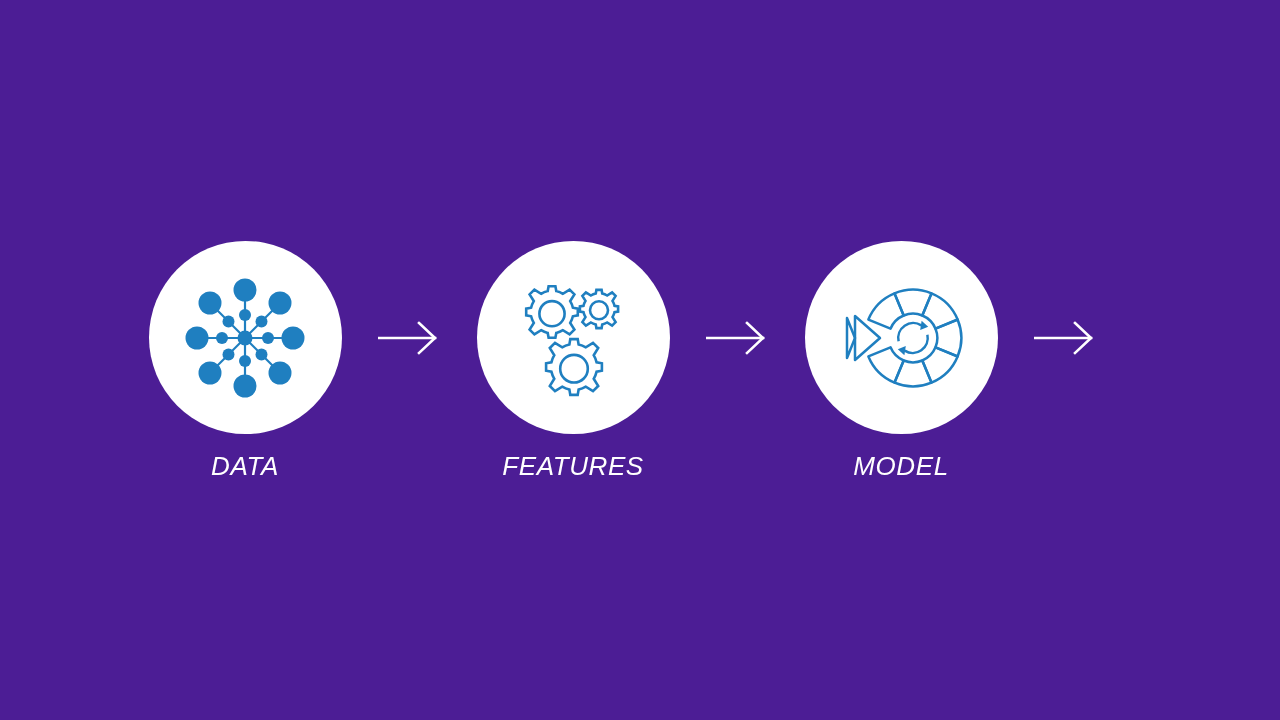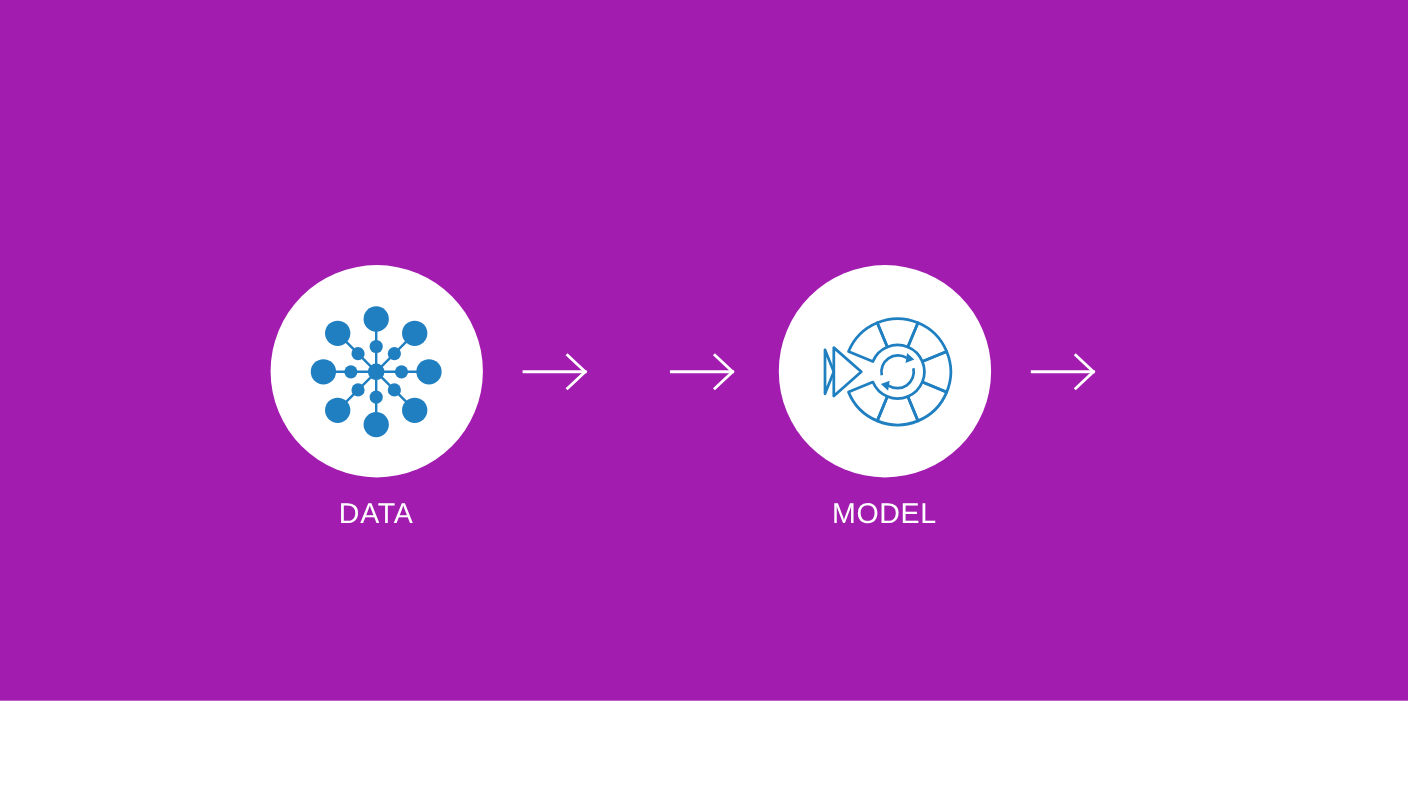--- a/index.html
+++ b/index.html
@@ -8,22 +8,23 @@
   }
   body {
     width: 1280px;
     height: 720px;
     overflow: hidden;
     font-family: "Liberation Sans", sans-serif;
   }
   #slide {
     position: relative;
     width: 1280px;
-    height: 637px;
-    background: #a21caf;
+    height: 720px;
+    background: #4c1d95;
+    font-style: italic;
   }
   .pipeline {
     position: absolute;
     left: 0;
     top: 0;
     width: 1280px;
     height: 720px;
     display: flex;
     flex-direction: row;
     align-items: center;
@@ -118,20 +119,75 @@
 
     <div class="connector">
       <svg width="62" height="34" viewBox="0 0 62 34">
         <g stroke="#ffffff" stroke-width="2.6" fill="none" stroke-linecap="square">
           <line x1="1" y1="17" x2="57" y2="17"></line>
           <polyline points="41,2 57,17 41,32"></polyline>
         </g>
       </svg>
     </div>
 
+    <div class="stage">
+      <div class="stage-disc">
+        <svg width="128" height="128" viewBox="0 0 128 128">
+          <g fill="none" stroke="#1f7fc0" stroke-width="2.6" stroke-linejoin="miter">
+
+            <g transform="translate(43,38)">
+              <path d="M -3.4,-27.5 L 3.4,-27.5 L 4.3,-22.6
+                       A 23 23 0 0 1 10.9,-19.9 L 17.6,-24.1 L 22.4,-19.3
+                       L 18.2,-12.6 A 23 23 0 0 1 20.9,-6 L 25.8,-5.1
+                       L 25.8,1.7 L 20.9,2.6 A 23 23 0 0 1 18.2,9.2
+                       L 22.4,15.9 L 17.6,20.7 L 10.9,16.5
+                       A 23 23 0 0 1 4.3,19.2 L 3.4,24.1 L -3.4,24.1
+                       L -4.3,19.2 A 23 23 0 0 1 -10.9,16.5 L -17.6,20.7
+                       L -22.4,15.9 L -18.2,9.2 A 23 23 0 0 1 -20.9,2.6
+                       L -25.8,1.7 L -25.8,-5.1 L -20.9,-6
+                       A 23 23 0 0 1 -18.2,-12.6 L -22.4,-19.3 L -17.6,-24.1
+                       L -10.9,-19.9 A 23 23 0 0 1 -4.3,-22.6 Z" transform="translate(0,1.7)"></path>
+              <circle cx="0" cy="1.7" r="12.6"></circle>
+            </g>
+
+            <g transform="translate(90,35)">
+              <path d="M -2.6,-20.4 L 2.6,-20.4 L 3.2,-16.8
+                       A 17 17 0 0 1 8.1,-14.8 L 13.1,-17.9 L 16.6,-14.4
+                       L 13.5,-9.4 A 17 17 0 0 1 15.5,-4.5 L 19.1,-3.9
+                       L 19.1,1.3 L 15.5,1.9 A 17 17 0 0 1 13.5,6.8
+                       L 16.6,11.8 L 13.1,15.3 L 8.1,12.2
+                       A 17 17 0 0 1 3.2,14.2 L 2.6,17.8 L -2.6,17.8
+                       L -3.2,14.2 A 17 17 0 0 1 -8.1,12.2 L -13.1,15.3
+                       L -16.6,11.8 L -13.5,6.8 A 17 17 0 0 1 -15.5,1.9
+                       L -19.1,1.3 L -19.1,-3.9 L -15.5,-4.5
+                       A 17 17 0 0 1 -13.5,-9.4 L -16.6,-14.4 L -13.1,-17.9
+                       L -8.1,-14.8 A 17 17 0 0 1 -3.2,-16.8 Z" transform="translate(0,1.3)"></path>
+              <circle cx="0" cy="1.3" r="9"></circle>
+            </g>
+
+            <g transform="translate(65,93)">
+              <path d="M -3.7,-29.6 L 3.7,-29.6 L 4.6,-24.3
+                       A 24.8 24.8 0 0 1 11.8,-21.4 L 19,-25.9 L 24.2,-20.7
+                       L 19.7,-13.5 A 24.8 24.8 0 0 1 22.6,-6.3
+                       L 27.9,-5.4 L 27.9,2 L 22.6,2.9
+                       A 24.8 24.8 0 0 1 19.7,10.1 L 24.2,17.3
+                       L 19,22.5 L 11.8,18 A 24.8 24.8 0 0 1 4.6,20.9
+                       L 3.7,26.2 L -3.7,26.2 L -4.6,20.9
+                       A 24.8 24.8 0 0 1 -11.8,18 L -19,22.5
+                       L -24.2,17.3 L -19.7,10.1 A 24.8 24.8 0 0 1 -22.6,2.9
+                       L -27.9,2 L -27.9,-5.4 L -22.6,-6.3
+                       A 24.8 24.8 0 0 1 -19.7,-13.5 L -24.2,-20.7 L -19,-25.9
+                       L -11.8,-21.4 A 24.8 24.8 0 0 1 -4.6,-24.3 Z" transform="translate(0,1.7)"></path>
+              <circle cx="0" cy="1.7" r="13.8"></circle>
+            </g>
+          </g>
+        </svg>
+      </div>
+      <div class="stage-label">FEATURES</div>
+    </div>
 
     <div class="connector">
       <svg width="62" height="34" viewBox="0 0 62 34">
         <g stroke="#ffffff" stroke-width="2.6" fill="none" stroke-linecap="square">
           <line x1="1" y1="17" x2="57" y2="17"></line>
           <polyline points="41,2 57,17 41,32"></polyline>
         </g>
       </svg>
     </div>
 

